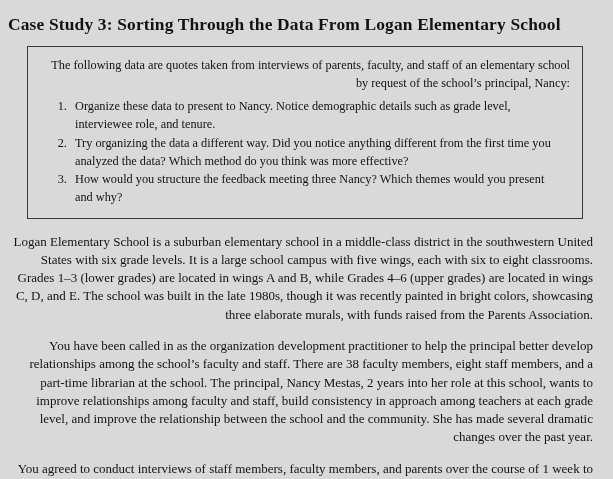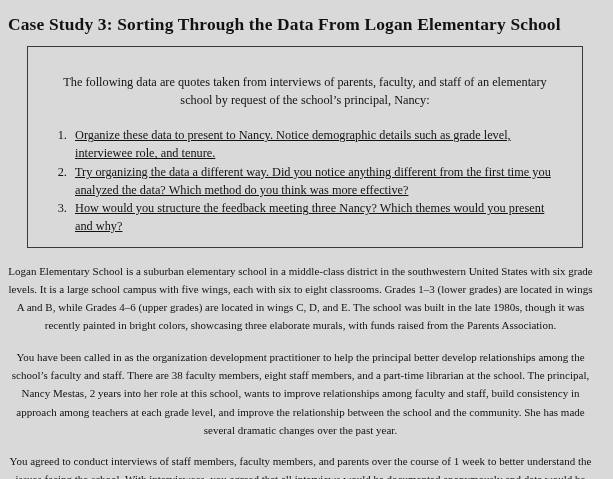--- a/index.html
+++ b/index.html
@@ -33,43 +33,42 @@
   .callout-box {
     border: 1px solid #3a3a3a;
     box-sizing: border-box;
     margin: 0 20px 0 19px;
     padding: 9px 12px 11px 12px;
     background: #d9d9d9;
   }
   .callout-intro {
     font-size: 12.3px;
     line-height: 18.2px;
-    margin: 17px;
-    text-align: center;
+    margin: 0;
+    text-align: right;
   }
   .callout-list {
     margin: 5px 12px 0 0;
     padding: 0 0 0 30px;
     list-style-position: outside;
-    text-decoration: underline;
   }
   .callout-list li {
     font-size: 12.3px;
     line-height: 18.2px;
     padding-left: 5px;
     margin: 0;
   }
   .body-block {
     margin: 0 10px 0 0;
   }
   .body-para {
-    font-size: 11px;
+    font-size: 13px;
     line-height: 18.3px;
     margin: 13px 0 0 0;
-    text-align: center;
+    text-align: right;
   }
   .body-para.first {
     margin-top: 14px;
   }
 </style>
 </head>
 <body>
 
 <div class="page">
 

